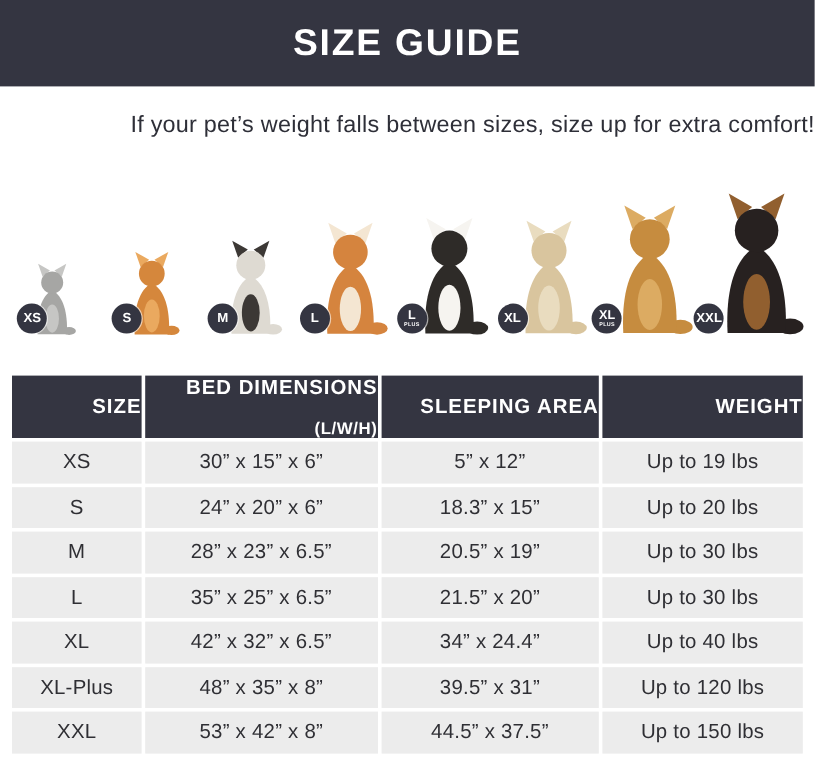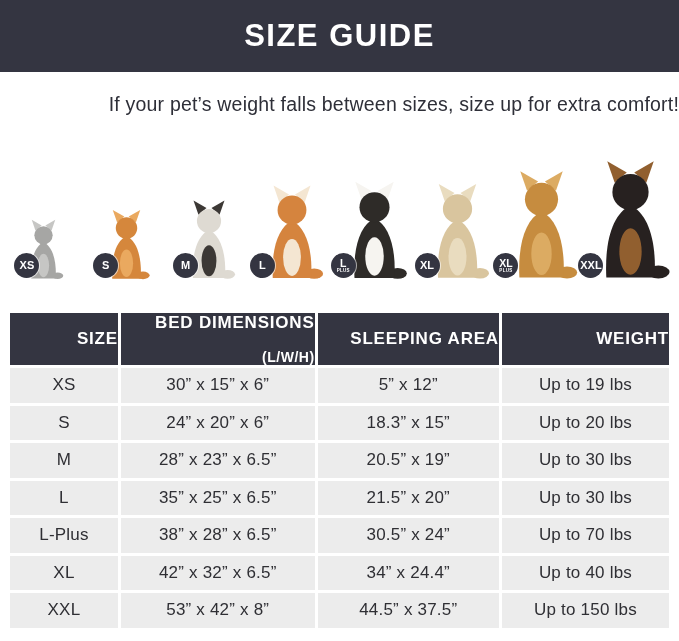--- a/index.html
+++ b/index.html
@@ -206,34 +206,34 @@
     <td>Up to 30 lbs</td>
   </tr>
 
   <tr>
     <td>L</td>
     <td>35” x 25” x 6.5”</td>
     <td>21.5” x 20”</td>
     <td>Up to 30 lbs</td>
   </tr>
 
-  <tr>
-    <td>L-Plus</td>
-    <td>38” x 28” x 6.5”</td>
-    <td>30.5” x 24”</td>
-    <td>Up to 70 lbs</td>
-  </tr>
 
   <tr>
     <td>XL</td>
     <td>42” x 32” x 6.5”</td>
     <td>34” x 24.4”</td>
     <td>Up to 40 lbs</td>
   </tr>
 
+  <tr>
+    <td>XL-Plus</td>
+    <td>48” x 35” x 8”</td>
+    <td>39.5” x 31”</td>
+    <td>Up to 120 lbs</td>
+  </tr>
 
   <tr>
     <td>XXL</td>
     <td>53” x 42” x 8”</td>
     <td>44.5” x 37.5”</td>
     <td>Up to 150 lbs</td>
   </tr>
 </tbody>
   </table>
 

